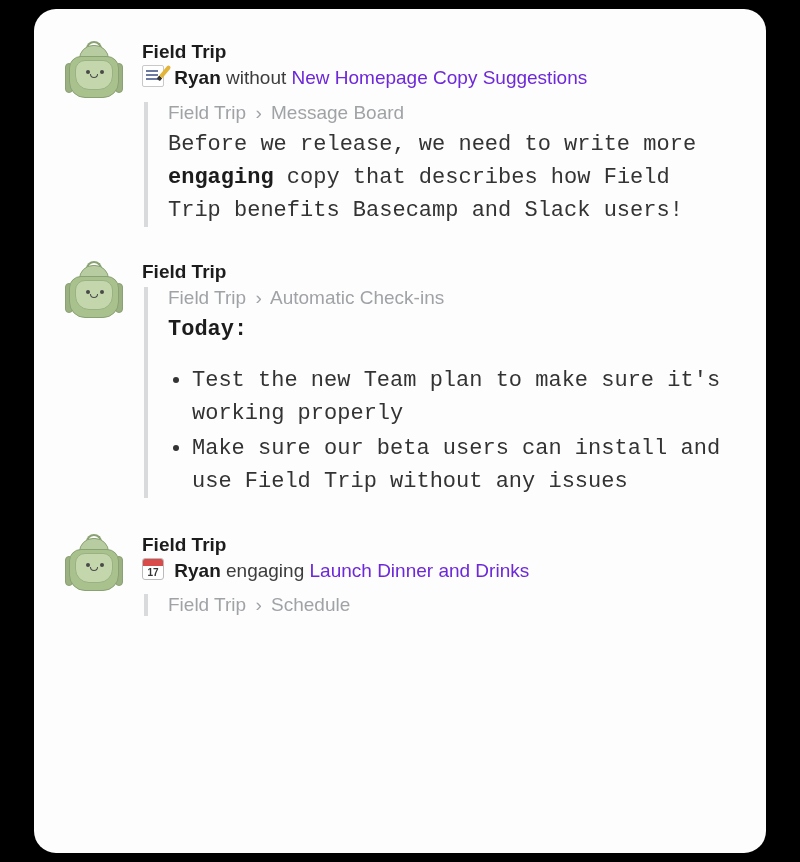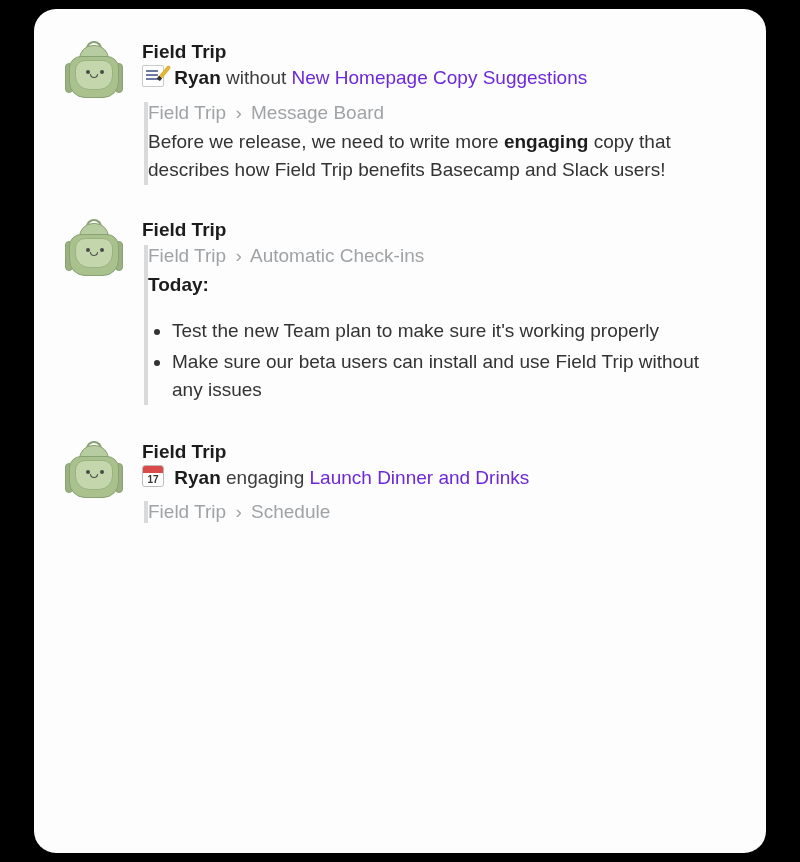--- a/index.html
+++ b/index.html
@@ -109,34 +109,35 @@
       font-size: 19px;
       color: #3a3a3a;
       margin-bottom: 10px;
       line-height: 1.4;
     }
     .actor { font-weight: 700; color: #1c1c1c; }
     .verb { color: #3c3c3c; }
     .link { color: #6d28d9; }
     .attachment {
       border-left: 4px solid #d9dadb;
-      padding-left: 0;
+      padding-left: 20px;
       margin-top: 4px;
       margin-left: 2px;
     }
     .breadcrumb {
       color: #a0a3a6;
       font-size: 19px;
       margin-bottom: 4px;
     }
     .breadcrumb .sep { margin: 0 4px; }
     .body-text {
       color: #333;
-      font-size: 19px;
+      font-size: 22px;
       line-height: 1.5;
+      font-family: Liberation Mono, monospace;
     }
     .body-text strong { font-weight: 700; color: #1c1c1c; }
     .body-text ul {
       list-style: disc;
       padding-left: 24px;
       margin-top: 18px;
     }
     .body-text li { margin-bottom: 2px; }
 
     

